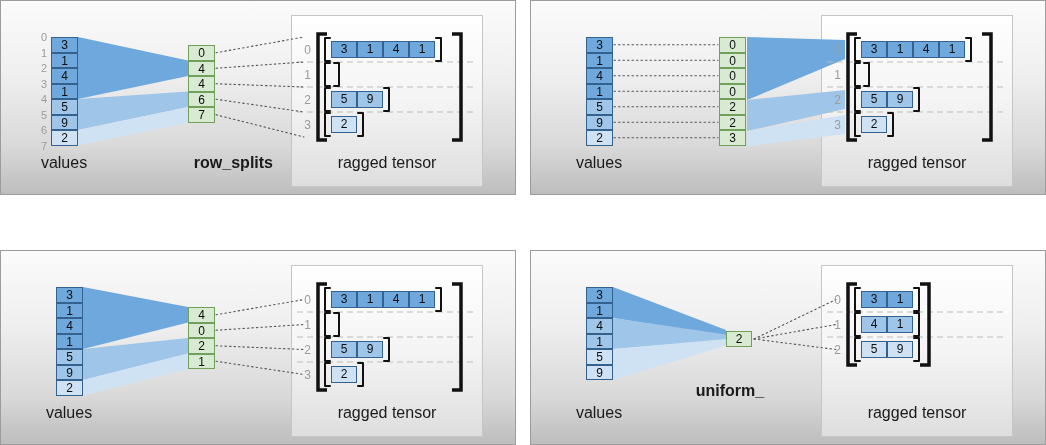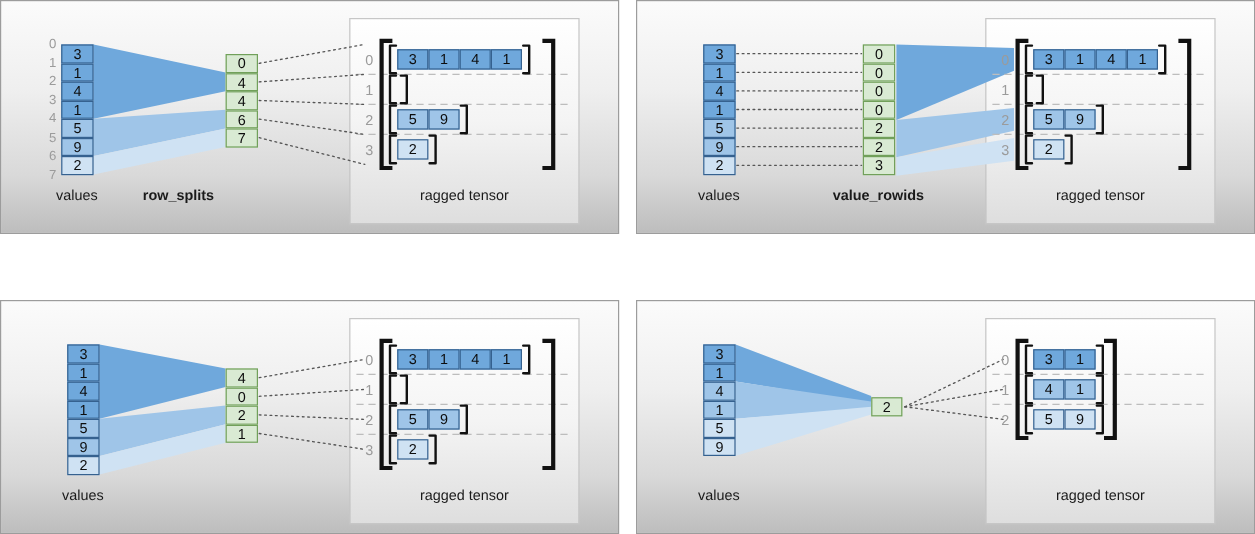--- a/index.html
+++ b/index.html
@@ -29,21 +29,21 @@
     border: 1px solid #c6c6c6;
     background: linear-gradient(180deg, #ffffff 0%, #f4f4f4 50%, #dedede 100%);
   }
   svg.overlay { left: 0; top: 0; pointer-events: none; }
   .cell {
     text-align: center;
     font-size: 12px;
     color: #0d0d0d;
     overflow: hidden;
   }
-  .lbl { font-size: 12px; color: #1a1a1a; line-height: 16px; }
+  .lbl { font-size: 16px; color: #1a1a1a; line-height: 16px; }
   .method { font-weight: 700; }
   .idx { color: #9b9b9b; }
 </style>
 </head>
 <body>
 
 <div class="figure">
   <div class="panel">
       <div class="tensor-box" style="left: 290px; top: 14px; width: 192px; height: 172px;"></div>
       <svg width="516" height="195" class="overlay">
@@ -94,21 +94,21 @@
       <div class="idx" style="left: 24px; top: 91px; width: 22px; height: 14px; line-height: 14px; text-align: right; font-size: 11px;">4</div>
       <div class="idx" style="left: 24px; top: 106.5px; width: 22px; height: 14px; line-height: 14px; text-align: right; font-size: 11px;">5</div>
       <div class="idx" style="left: 24px; top: 122px; width: 22px; height: 14px; line-height: 14px; text-align: right; font-size: 11px;">6</div>
       <div class="idx" style="left: 24px; top: 137.5px; width: 22px; height: 14px; line-height: 14px; text-align: right; font-size: 11px;">7</div>
       <div class="cell" style="left: 187px; top: 44px; width: 27px; height: 15.5px; line-height: 14.5px; background: rgb(217, 234, 211); border: 1px solid rgb(113, 160, 90);">0</div>
       <div class="cell" style="left: 187px; top: 59.5px; width: 27px; height: 15.5px; line-height: 14.5px; background: rgb(217, 234, 211); border: 1px solid rgb(113, 160, 90);">4</div>
       <div class="cell" style="left: 187px; top: 75px; width: 27px; height: 15.5px; line-height: 14.5px; background: rgb(217, 234, 211); border: 1px solid rgb(113, 160, 90);">4</div>
       <div class="cell" style="left: 187px; top: 90.5px; width: 27px; height: 15.5px; line-height: 14.5px; background: rgb(217, 234, 211); border: 1px solid rgb(113, 160, 90);">6</div>
       <div class="cell" style="left: 187px; top: 106px; width: 27px; height: 15.5px; line-height: 14.5px; background: rgb(217, 234, 211); border: 1px solid rgb(113, 160, 90);">7</div>
       <div class="lbl" style="left: 23px; top: 154px; width: 80px; text-align: center;">values</div>
-      <div class="lbl method" style="left: 118px; top: 154px; width: 140px; text-align: left;">row_splits</div>
+      <div class="lbl method" style="left: 132px; top: 154px; width: 140px; text-align: right;">row_splits</div>
       <div class="lbl" style="left: 290px; top: 154px; width: 192px; text-align: center;">ragged tensor</div>
     </div>
   <div class="panel">
       <div class="tensor-box" style="left: 290px; top: 14px; width: 192px; height: 172px;"></div>
       <svg width="516" height="195" class="overlay">
         <polygon points="216,36 314,39 314,58 216,99" fill="#6fa8dc"></polygon>
         <polygon points="216,99 314,89 314,108 216,130" fill="#9fc5e8"></polygon>
         <polygon points="216,130 314,114 314,133 216,145.5" fill="#cfe2f3"></polygon>
         <line x1="296" y1="61" x2="476" y2="61" stroke="#bdbdbd" stroke-width="1" stroke-dasharray="6 4"></line>
         <line x1="296" y1="86" x2="476" y2="86" stroke="#bdbdbd" stroke-width="1" stroke-dasharray="6 4"></line>
@@ -150,21 +150,20 @@
       <div class="cell" style="left: 55px; top: 113.5px; width: 27px; height: 15.5px; line-height: 14.5px; background: rgb(159, 197, 232); border: 1px solid rgb(53, 97, 143);">9</div>
       <div class="cell" style="left: 55px; top: 129px; width: 27px; height: 15.5px; line-height: 14.5px; background: rgb(207, 226, 243); border: 1px solid rgb(53, 97, 143);">2</div>
       <div class="cell" style="left: 188px; top: 36px; width: 27px; height: 15.5px; line-height: 14.5px; background: rgb(217, 234, 211); border: 1px solid rgb(113, 160, 90);">0</div>
       <div class="cell" style="left: 188px; top: 51.5px; width: 27px; height: 15.5px; line-height: 14.5px; background: rgb(217, 234, 211); border: 1px solid rgb(113, 160, 90);">0</div>
       <div class="cell" style="left: 188px; top: 67px; width: 27px; height: 15.5px; line-height: 14.5px; background: rgb(217, 234, 211); border: 1px solid rgb(113, 160, 90);">0</div>
       <div class="cell" style="left: 188px; top: 82.5px; width: 27px; height: 15.5px; line-height: 14.5px; background: rgb(217, 234, 211); border: 1px solid rgb(113, 160, 90);">0</div>
       <div class="cell" style="left: 188px; top: 98px; width: 27px; height: 15.5px; line-height: 14.5px; background: rgb(217, 234, 211); border: 1px solid rgb(113, 160, 90);">2</div>
       <div class="cell" style="left: 188px; top: 113.5px; width: 27px; height: 15.5px; line-height: 14.5px; background: rgb(217, 234, 211); border: 1px solid rgb(113, 160, 90);">2</div>
       <div class="cell" style="left: 188px; top: 129px; width: 27px; height: 15.5px; line-height: 14.5px; background: rgb(217, 234, 211); border: 1px solid rgb(113, 160, 90);">3</div>
       <div class="lbl" style="left: 28px; top: 154px; width: 80px; text-align: center;">values</div>
-      <div class="lbl method" style="left: 131px; top: 154px; width: 140px; text-align: center;">value_rowids</div>
       <div class="lbl" style="left: 290px; top: 154px; width: 192px; text-align: center;">ragged tensor</div>
     </div>
   <div class="panel">
       <div class="tensor-box" style="left: 290px; top: 14px; width: 192px; height: 172px;"></div>
       <svg width="516" height="195" class="overlay">
         <polygon points="82,36 187,56 187,71.5 82,98" fill="#6fa8dc"></polygon>
         <polygon points="82,98 187,87 187,102.5 82,129" fill="#9fc5e8"></polygon>
         <polygon points="82,129 187,102.5 187,118 82,144.5" fill="#cfe2f3"></polygon>
         <line x1="296" y1="61" x2="476" y2="61" stroke="#bdbdbd" stroke-width="1" stroke-dasharray="6 4"></line>
         <line x1="296" y1="86" x2="476" y2="86" stroke="#bdbdbd" stroke-width="1" stroke-dasharray="6 4"></line>
@@ -239,15 +238,16 @@
       <div class="cell" style="left: 330px; top: 90px; width: 26px; height: 17px; line-height: 15px; background: rgb(207, 226, 243); border: 1px solid rgb(53, 97, 143);">5</div>
       <div class="cell" style="left: 356px; top: 90px; width: 26px; height: 17px; line-height: 15px; background: rgb(207, 226, 243); border: 1px solid rgb(53, 97, 143);">9</div>
       <div class="cell" style="left: 55px; top: 36px; width: 27px; height: 15.5px; line-height: 14.5px; background: rgb(111, 168, 220); border: 1px solid rgb(53, 97, 143);">3</div>
       <div class="cell" style="left: 55px; top: 51.5px; width: 27px; height: 15.5px; line-height: 14.5px; background: rgb(111, 168, 220); border: 1px solid rgb(53, 97, 143);">1</div>
       <div class="cell" style="left: 55px; top: 67px; width: 27px; height: 15.5px; line-height: 14.5px; background: rgb(159, 197, 232); border: 1px solid rgb(53, 97, 143);">4</div>
       <div class="cell" style="left: 55px; top: 82.5px; width: 27px; height: 15.5px; line-height: 14.5px; background: rgb(159, 197, 232); border: 1px solid rgb(53, 97, 143);">1</div>
       <div class="cell" style="left: 55px; top: 98px; width: 27px; height: 15.5px; line-height: 14.5px; background: rgb(207, 226, 243); border: 1px solid rgb(53, 97, 143);">5</div>
       <div class="cell" style="left: 55px; top: 113.5px; width: 27px; height: 15.5px; line-height: 14.5px; background: rgb(207, 226, 243); border: 1px solid rgb(53, 97, 143);">9</div>
       <div class="cell" style="left: 195px; top: 80px; width: 26px; height: 16px; line-height: 15px; background: rgb(217, 234, 211); border: 1px solid rgb(113, 160, 90);">2</div>
       <div class="lbl" style="left: 28px; top: 154px; width: 80px; text-align: center;">values</div>
+      <div class="lbl method" style="left: 129px; top: 132px; width: 140px; text-align: center;">uniform_</div>
       <div class="lbl" style="left: 290px; top: 154px; width: 192px; text-align: center;">ragged tensor</div>
     </div>
 </div>
 
 </body></html>

